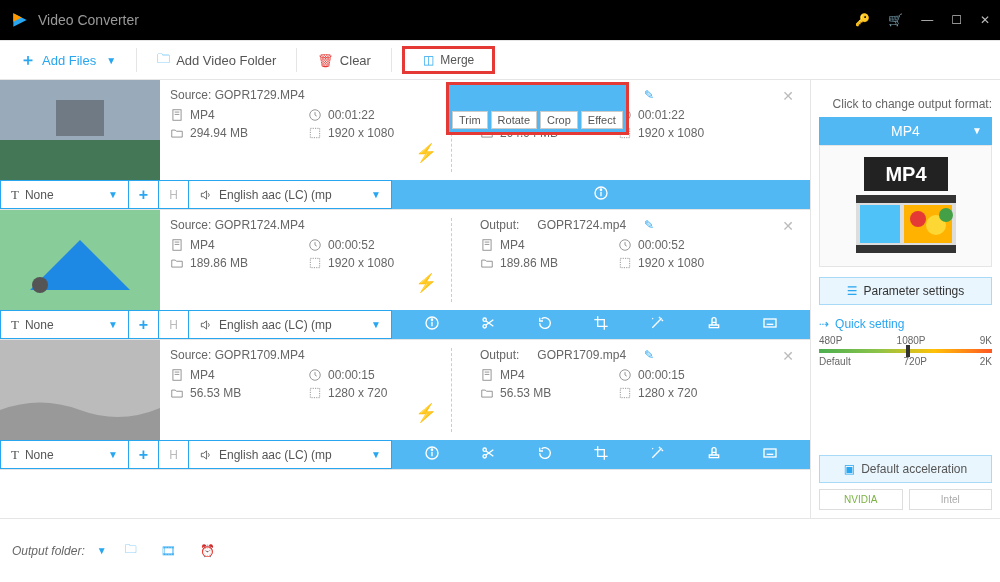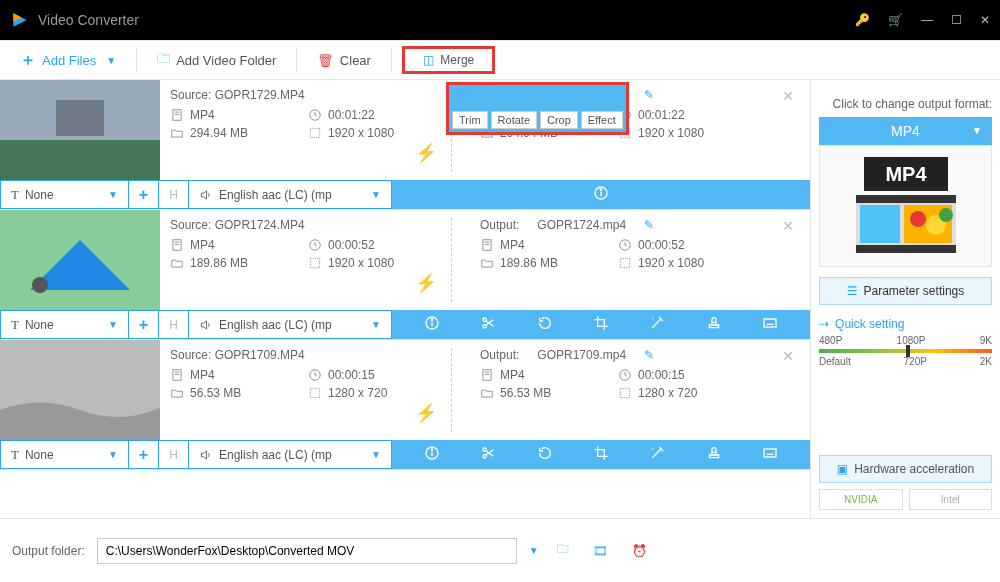--- a/index.html
+++ b/index.html
@@ -67,21 +67,21 @@
 .quick-label { color: #29a6f0; margin-top: 12px; display: flex; align-items: center; gap: 6px; }
 .slider-wrap { margin-top: 4px; font-size: 10px; }
 .ticks { display: flex; justify-content: space-between; color: #666; }
 .bar { height: 4px; background: linear-gradient(90deg,#4caf50,#8bc34a,#ffc107,#ff5722); position: relative; margin: 3px 0; }
 .bar .knob { position: absolute; top: -4px; left: 50%; width: 4px; height: 12px; background: #333; }
 .hw-btn { border: 1px solid #a8d9f7; background: #eaf6fd; padding: 6px; margin-top: auto; display: flex; align-items: center; gap: 6px; justify-content: center; cursor: pointer; }
 .chips { display: flex; gap: 6px; margin-top: 6px; }
 .chip { flex: 1; border: 1px solid #ddd; text-align: center; padding: 4px; font-size: 10px; }
 
 .footer { height: 64px; display: flex; align-items: center; background: #fff; border-top: 1px solid #e5e5e5; padding: 0 12px; gap: 12px; }
-.footer .lbl { color: #666; }
+.footer .lbl { color: #666; font-style: italic; }
 .path-input { flex: 1; max-width: 420px; height: 26px; border: 1px solid #ccc; padding: 0 8px; font-size: 12px; }
 .run-btn { width: 150px; height: 44px; background: #29a6f0; color: #fff; font-size: 22px; display: flex; align-items: center; justify-content: center; cursor: pointer; margin-left: auto; }
 .footer .ficon { color: #29a6f0; padding: 0 6px; cursor: pointer; }
 
 .icon-cont { display: inline-flex; }
 </style>
 </head>
 <body>
 
 <div class="titlebar">
@@ -643,29 +643,28 @@
         </div>
       <div class="ticks" id="ticks-bottom">
           <span>Default</span>
           <span>720P</span>
           <span>2K</span>
         </div>
     </div>
     <div style="flex:1"></div>
     <div class="hw-btn">
       <span style="color:#29a6f0">▣</span>
-      <span>Hardware acceleration</span>
+      <span>Default acceleration</span>
     </div>
     <div class="chips">
       <div class="chip" style="color:#7cb342"><span>NVIDIA</span></div>
       <div class="chip" style="color:#aaa"><span>Intel</span></div>
     </div>
   </div>
 </div>
 
 <div class="footer">
   <span class="lbl">Output folder:</span>
-  <input class="path-input" value="C:\Users\WonderFox\Desktop\Converted MOV" style="">
   <span style="color:#29a6f0;font-size:10px">▼</span>
   <span class="ficon">🗀</span>
   <span class="ficon">🎞</span>
   <span class="ficon">⏰</span>
 </div>
 
 </body></html>

